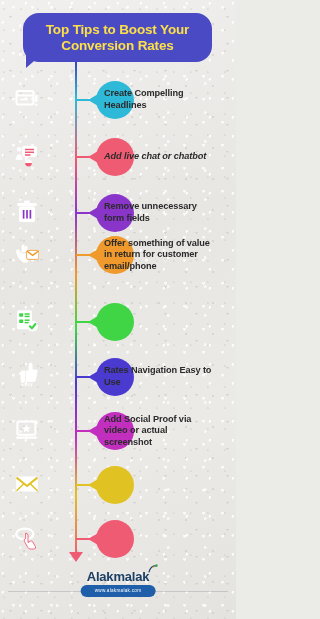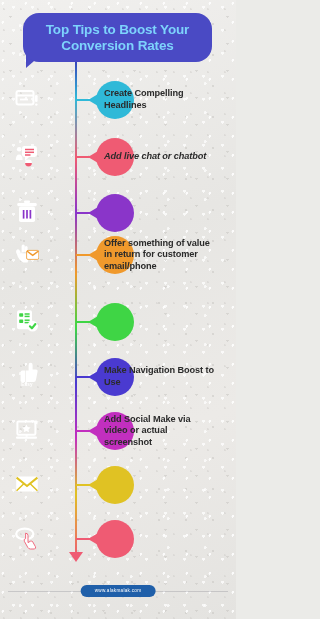--- a/index.html
+++ b/index.html
@@ -41,21 +41,21 @@
     height: 49px;
     background: #4a4ac4;
     border-radius: 16px;
     box-sizing: border-box;
     display: flex;
     align-items: center;
     justify-content: center;
     z-index: 5;
   }
   .header-title {
-    color: #7dd3fc;
+    color: #fde047;
     font-size: 13.5px;
     line-height: 15.5px;
     font-weight: bold;
     text-align: center;
     letter-spacing: -0.15px;
     padding: 0 8px;
     white-space: pre-line;
   }
   .header-tail {
     position: absolute;
@@ -293,20 +293,22 @@
         <div class="pin-icon">
           <svg viewBox="0 0 24 24" width="24" height="24">
         <rect x="4" y="6.5" width="16" height="15.5" rx="1.8" fill="white"></rect>
         <rect x="2.2" y="3" width="19.6" height="3.2" rx="1.4" fill="white"></rect>
         <rect x="9" y="0.6" width="6" height="2.4" rx="1" fill="white"></rect>
         <line x1="8.6" y1="10" x2="8.6" y2="18.6" stroke="#8a35c9" stroke-width="1.7"></line>
         <line x1="12" y1="10" x2="12" y2="18.6" stroke="#8a35c9" stroke-width="1.7"></line>
         <line x1="15.4" y1="10" x2="15.4" y2="18.6" stroke="#8a35c9" stroke-width="1.7"></line>
       </svg>
         </div>
+        <div class="item-text">Remove unnecessary
+form fields</div>
       </div>
       <div class="item" style="top: 228px;">
         <div class="connector" style="background: rgb(240, 153, 44);"></div>
         <div class="pin">
           <svg viewBox="0 0 50 50" width="50" height="50">
     <path d="M0 25 L22 12 A13 13 0 1 1 22 38 Z" fill="#f0992c"></path>
     <circle cx="27" cy="25" r="19" fill="#f0992c"></circle>
   </svg>
         </div>
         <div class="pin-icon">
@@ -352,41 +354,41 @@
     <circle cx="27" cy="25" r="19" fill="#4a3ad0"></circle>
   </svg>
         </div>
         <div class="pin-icon" style="top: 10px;">
           <svg viewBox="0 0 24 24" width="24" height="24">
         <path d="M7.2 9.6 L10.4 9.6 L10.4 21 L7.2 21 Q5.6 21 5.6 19.4 L5.6 11.2 Q5.6 9.6 7.2 9.6 Z" fill="white"></path>
         <path d="M11 9.6 L13.6 9.6 L13.6 4.2 Q13.6 1.8 15.6 1.8 Q17.6 1.8 17.6 4 L17.6 8.6 L21 8.6 Q23 8.6 22.6 10.6 L21 18.8 Q20.7 21 18.7 21 L11 21 Z" fill="white"></path>
       </svg>
           <div style="position: absolute; left: 0px; right: 0px; top: 22px; text-align: center; color: rgb(255, 255, 255); font-size: 4.6px; font-weight: bold; letter-spacing: 0.2px;">Easy</div>
         </div>
-        <div class="item-text">Make Navigation Boost to
+        <div class="item-text">Rates Navigation Easy to
 Use</div>
       </div>
       <div class="item" style="top: 404px;">
         <div class="connector" style="background: rgb(194, 47, 191);"></div>
         <div class="pin">
           <svg viewBox="0 0 50 50" width="50" height="50">
     <path d="M0 25 L22 12 A13 13 0 1 1 22 38 Z" fill="#c22fbf"></path>
     <circle cx="27" cy="25" r="19" fill="#c22fbf"></circle>
   </svg>
         </div>
         <div class="pin-icon">
           <svg viewBox="0 0 24 24" width="24" height="24">
         <rect x="2.4" y="3.4" width="18" height="13.4" rx="1.1" fill="none" stroke="white" stroke-width="2"></rect>
         <rect x="1" y="18.6" width="21" height="2.2" rx="1" fill="white"></rect>
         <line x1="11.6" y1="16.8" x2="11.6" y2="18.8" stroke="white" stroke-width="2"></line>
         <path d="M11.4 6.4 L12.7 9 L15.6 9.4 L13.5 11.4 L14 14.3 L11.4 12.9 L8.8 14.3 L9.3 11.4 L7.2 9.4 L10.1 9 Z" fill="white"></path>
         <path d="M21 1.6 L21.8 3.3 L23.6 3.5 L22.3 4.8 L22.6 6.6 L21 5.7 L19.4 6.6 L19.7 4.8 L18.4 3.5 L20.2 3.3 Z" fill="white"></path>
       </svg>
         </div>
-        <div class="item-text">Add Social Make via
+        <div class="item-text">Add Social Proof via
 video or actual
 screenshot</div>
       </div>
       <div class="item" style="top: 458px;">
         <div class="connector" style="background: rgb(224, 194, 35);"></div>
         <div class="pin">
           <svg viewBox="0 0 50 50" width="50" height="50">
     <path d="M0 25 L22 12 A13 13 0 1 1 22 38 Z" fill="#e0c223"></path>
     <circle cx="27" cy="25" r="19" fill="#e0c223"></circle>
   </svg>
@@ -411,16 +413,31 @@
           <svg viewBox="0 0 24 24" width="24" height="24">
         <ellipse cx="9.8" cy="8" rx="8.6" ry="5.4" fill="none" stroke="white" stroke-width="2.2"></ellipse>
         <path d="M10.6 7.2 Q13 7.2 13 9.6 L13 16.6 L15.4 15.2 Q17 14.4 17.8 16 L20.4 20.6 Q21.2 22.2 19.6 23 L15.4 23 Q13.6 23 12.8 21.4 L9.4 15.4 Q8.2 13.2 10.6 12.6 Z" fill="white" stroke="#ef5b73" stroke-width="0.9"></path>
       </svg>
         </div>
       </div>
     </div>
 
   <div class="footer">
     <div class="footer-rule"></div>
+    <div class="logo-wrap">
+      <div class="logo-name">
+        <span>Alakmalak</span>
+        <span class="logo-mark">
+          <svg viewBox="0 0 10 10" width="10" height="10">
+            <path d="M1 8 Q3 1 8 2" stroke="#1c3f66" stroke-width="1.1" fill="none" stroke-linecap="round"></path>
+            <circle cx="8.4" cy="1.6" r="1.3" fill="#37a84a"></circle>
+            <circle cx="5.2" cy="3.2" r="0.8" fill="#e8b519"></circle>
+          </svg>
+        </span>
+      </div>
+      <div class="logo-tagline">
+        <span>your reliable </span><span class="tg-accent">growth</span><span> partner</span>
+      </div>
+    </div>
     <div class="logo-url">www.alakmalak.com</div>
   </div>
 
 </div>
 
 </body></html>

